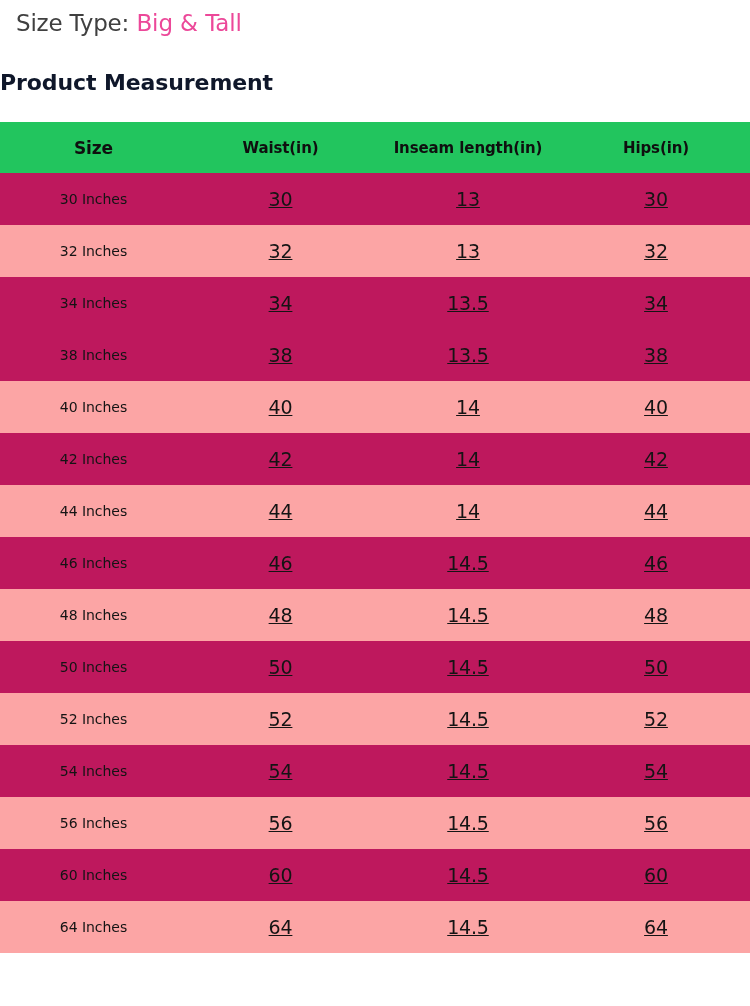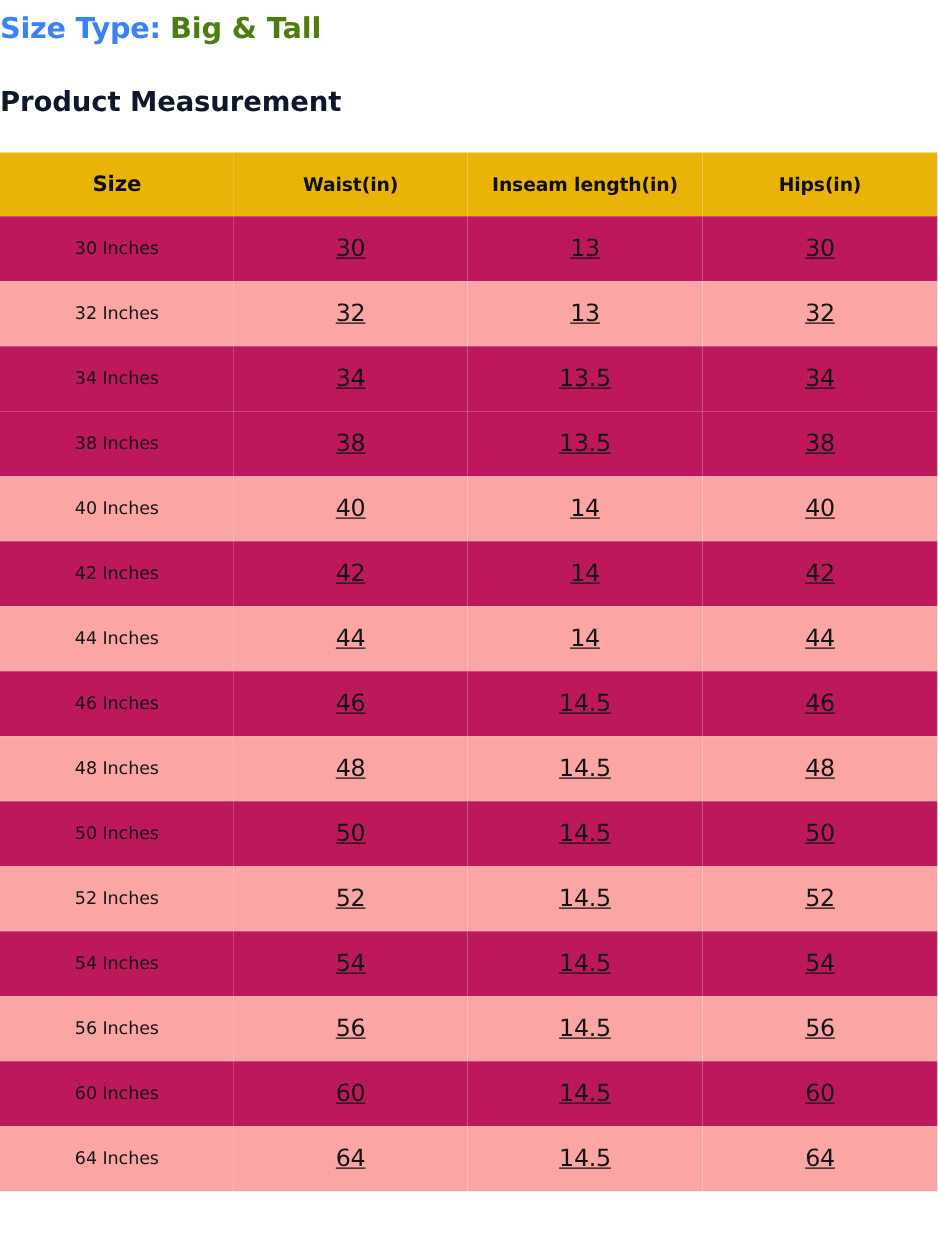--- a/index.html
+++ b/index.html
@@ -26,27 +26,28 @@
     margin: 0;
     padding: 0;
     position: absolute;
     left: 0;
     top: 8px;
     font-size: 23px;
     line-height: 30px;
     white-space: nowrap;
   }
   .size-type-label {
-    font-weight: 700;
-    color: #3b82f6;
+    font-weight: 400;
+    color: #404040;
     letter-spacing: -0.2px;
+    margin-left: 16px;
   }
   .size-type-value {
-    font-weight: 700;
-    color: #4d7c0f;
+    font-weight: 400;
+    color: #ec4899;
     letter-spacing: -0.1px;
   }
 
   
   .section-heading {
     margin: 0;
     padding: 0;
     position: absolute;
     left: 0;
     top: 68px;
@@ -70,21 +71,21 @@
     width: 750px;
     border-collapse: collapse;
     table-layout: fixed;
   }
   table.measure-table col.c-size   { width: 187px; }
   table.measure-table col.c-waist  { width: 187px; }
   table.measure-table col.c-inseam { width: 188px; }
   table.measure-table col.c-hips   { width: 188px; }
 
   table.measure-table thead th {
-    background: #eab308;
+    background: #22c55e;
     height: 51px;
     padding: 0;
     margin: 0;
     font-size: 15px;
     font-weight: 700;
     color: #0f0f0f;
     text-align: center;
     vertical-align: middle;
     border: 0;
     letter-spacing: -0.1px;

